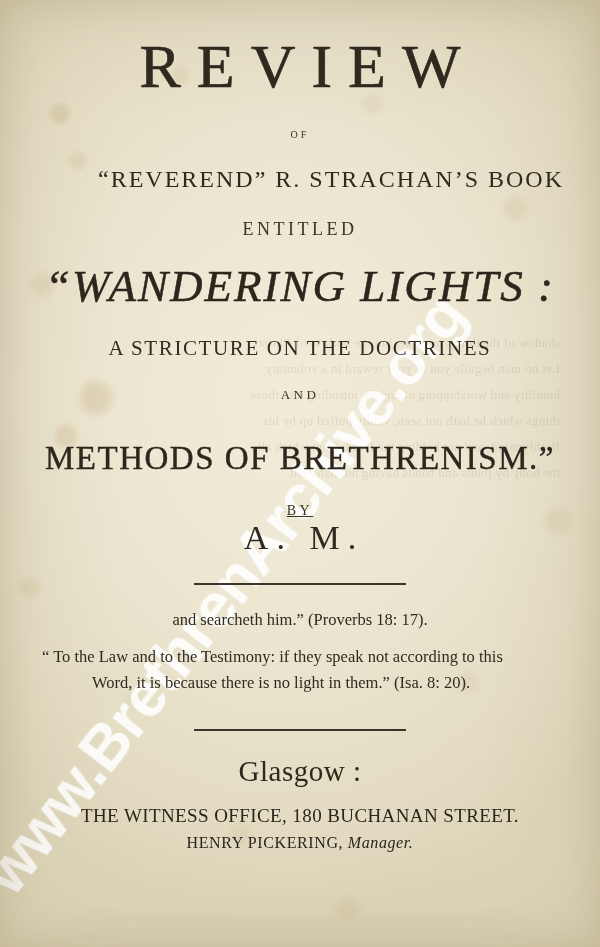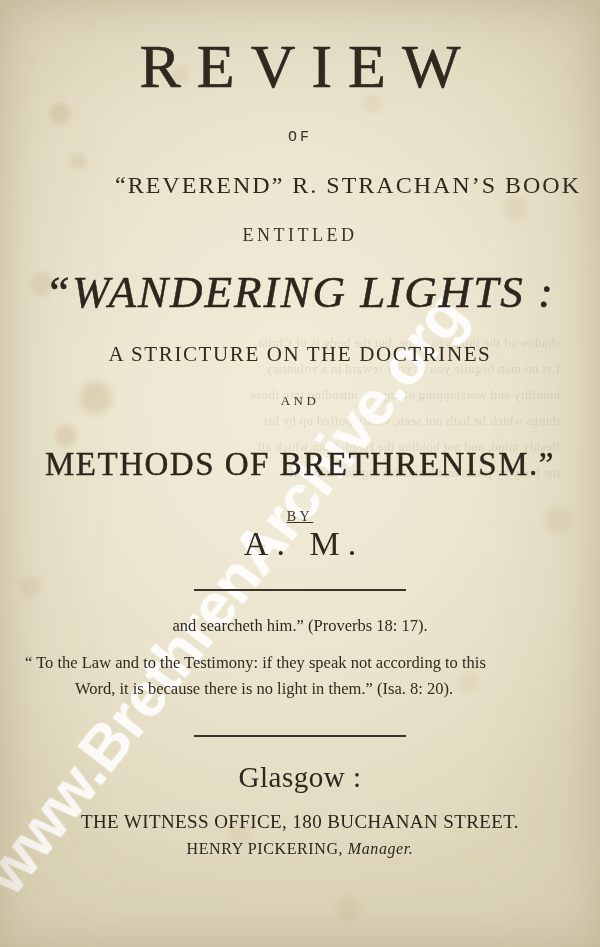--- a/index.html
+++ b/index.html
@@ -94,41 +94,40 @@
     letter-spacing: -1px;
     color: rgba(255,255,255,.72);
     text-shadow: 0 0 2px rgba(255,255,255,.55);
     white-space: nowrap;
   }
 
   
   #content {
     position: relative;
     z-index: 3;
-    padding: 0 19px;
+    padding: 0 36px;
     text-align: center;
   }
 
   .ln-review {
     margin-top: 34px;
     font-family: "Liberation Serif", serif;
     font-size: 62px;
     font-weight: normal;
     letter-spacing: 16px;
     text-indent: 16px;
     color: #30291f;
     -webkit-text-stroke: 0.6px #30291f;
     line-height: 1.05;
   }
   .ln-of {
     margin-top: 30px;
-    font-size: 15px;
+    font-size: 10px;
     letter-spacing: 3px;
     color: #3a3226;
-    font-family: Liberation Mono, monospace;
   }
   .ln-book {
     margin-top: 26px;
     font-size: 24px;
     letter-spacing: 2px;
     color: #30291f;
     text-align: right;
   }
   .ln-entitled {
     margin-top: 26px;

